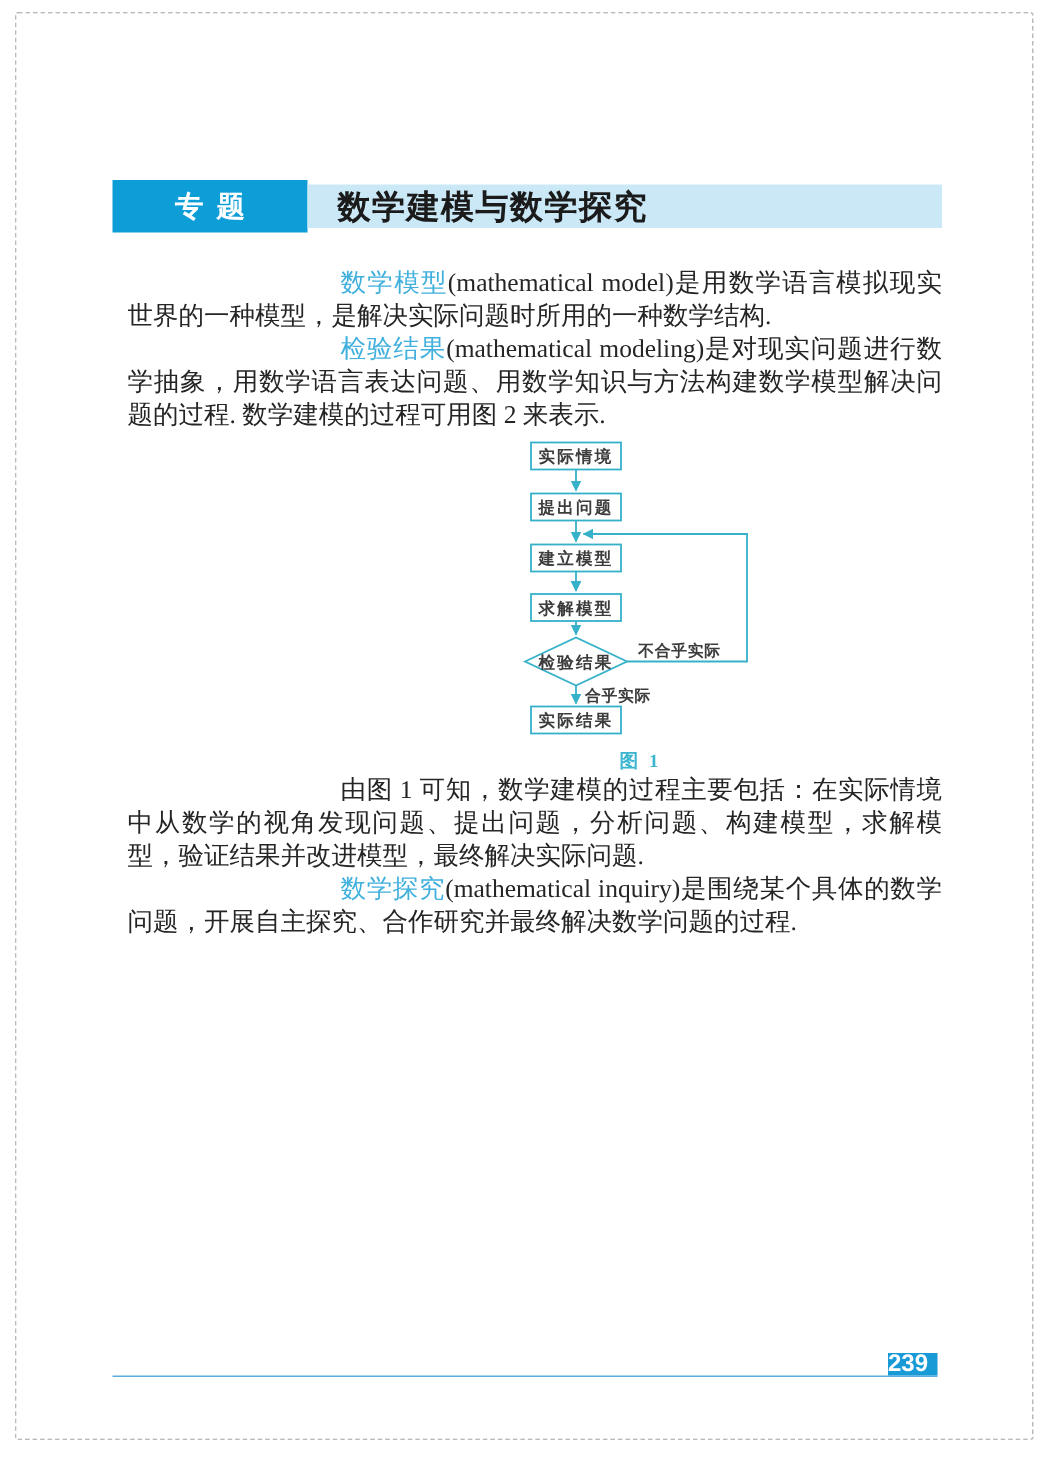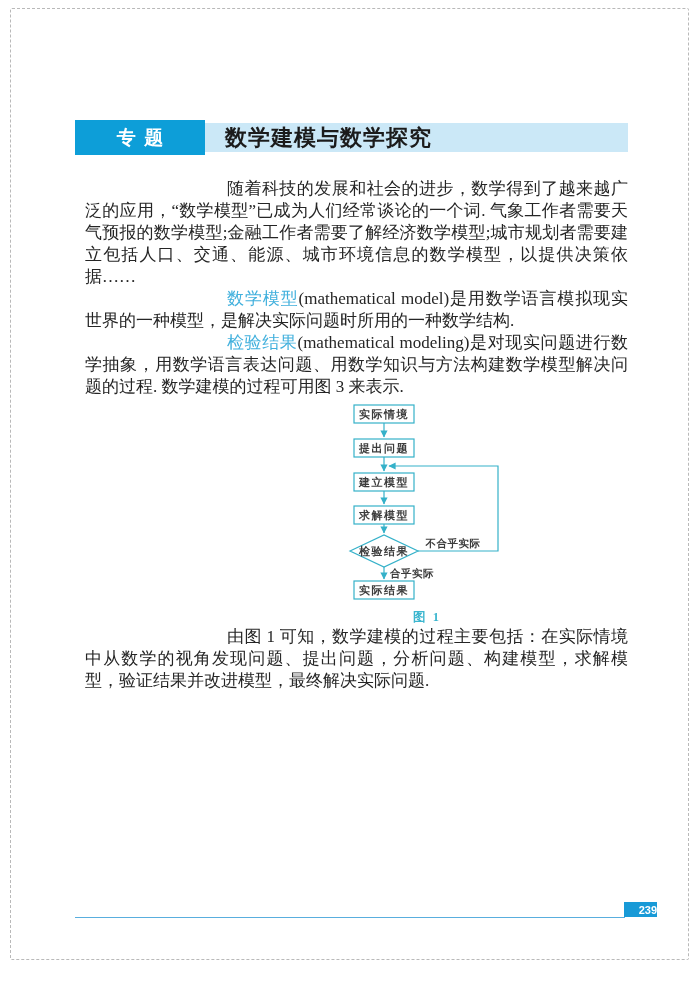--- a/index.html
+++ b/index.html
@@ -25,41 +25,40 @@
   .flow-label{font-size:11px;letter-spacing:1.5px;fill:#3c3c3c;
               font-family:"Liberation Serif","DejaVu Serif",serif;}
   .branch-label{font-size:10.5px;letter-spacing:0.5px;fill:#3c3c3c;
               font-family:"Liberation Serif","DejaVu Serif",serif;}
   .fig-caption{font-size:12.5px;fill:#3cb6cf;letter-spacing:2px;
               font-family:"Liberation Serif","DejaVu Serif",serif;}
   
   .footer-rule{position:absolute;left:75px;top:917px;width:550px;border-top:1.5px solid #59aede;}
   .page-num-badge{position:absolute;left:592px;top:902px;width:33px;height:15px;background:#189ad7;
                   color:#fff;font-family:"Liberation Sans","DejaVu Sans",sans-serif;
-                  font-size:11px;font-weight:bold;display:flex;align-items:center;justify-content:flex-end;margin-left:32px;}
+                  font-size:16px;font-weight:bold;display:flex;align-items:center;justify-content:flex-start;}
 </style>
 </head>
 <body>
 
 <div id="canvas">
   <div class="page-border"></div>
 
   <div class="header">
     <div class="topic-badge">
       <span>专题</span>
     </div>
     <div class="title-strip">
       <span class="page-title">数学建模与数学探究</span>
     </div>
   </div>
 
   <div class="body-text">
-    <p><span>随着科技的发展和社会的进步，数学得到了越来越广泛的应用，“数学模型”已成为人们经常谈论的一个词. 气象工作者需要天气预报的数学模型;金融工作者需要了解经济数学模型;城市规划者需要建立包括人口、交通、能源、城市环境信息的数学模型，以提供决策依据……</span></p>
     <p><span class="term">数学模型</span><span>(mathematical model)是用数学语言模拟现实世界的一种模型，是解决实际问题时所用的一种数学结构.</span></p>
-    <p><span class="term">检验结果</span><span>(mathematical modeling)是对现实问题进行数学抽象，用数学语言表达问题、用数学知识与方法构建数学模型解决问题的过程. 数学建模的过程可用图 3 来表示.</span></p>
+    <p><span class="term">检验结果</span><span>(mathematical modeling)是对现实问题进行数学抽象，用数学语言表达问题、用数学知识与方法构建数学模型解决问题的过程. 数学建模的过程可用图 2 来表示.</span></p>
 
     <div class="figure-wrap">
       <svg width="175" height="226" viewBox="0 0 175 226">
         <defs>
           <marker id="arrow" markerWidth="7" markerHeight="7" refX="5.5" refY="3" orient="auto">
             <path d="M0,0 L6,3 L0,6 Z" fill="#35b1c9"></path>
           </marker>
         </defs>
 
         <line x1="44" y1="23" x2="44" y2="37" stroke="#35b1c9" stroke-width="1.2" marker-end="url(#arrow)"></line>
@@ -84,19 +83,20 @@
         <text x="44" y="194" text-anchor="middle" class="flow-label">实际结果</text>
 
         <text x="113" y="147" text-anchor="middle" class="branch-label">不合乎实际</text>
         <text x="50" y="177" text-anchor="start" class="branch-label">合乎实际</text>
 
         <text x="87" y="221" text-anchor="middle" class="fig-caption">图 1</text>
       </svg>
     </div>
 
     <p><span>由图 1 可知，数学建模的过程主要包括：在实际情境中从数学的视角发现问题、提出问题，分析问题、构建模型，求解模型，验证结果并改进模型，最终解决实际问题.</span></p>
+    <p><span class="term">数学探究</span><span>(mathematical inquiry)是围绕某个具体的数学问题，开展自主探究、合作研究并最终解决数学问题的过程.</span></p>
   </div>
 
   <div class="footer-rule"></div>
   <div class="page-num-badge">
     <span>239</span>
   </div>
 </div>
 
 </body></html>

